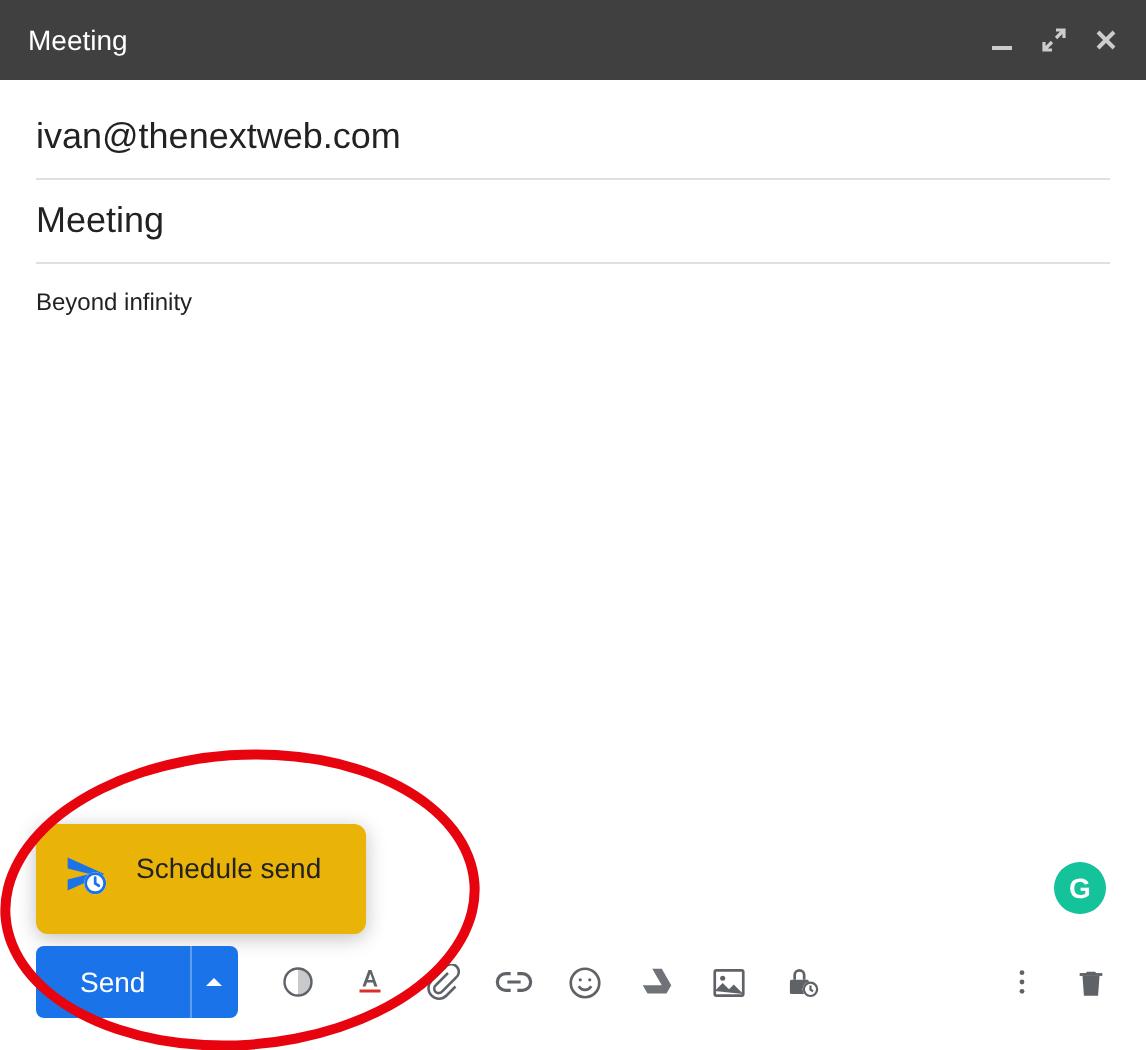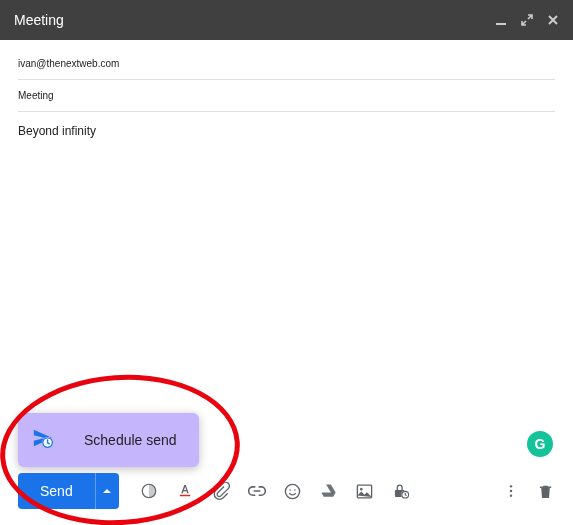--- a/index.html
+++ b/index.html
@@ -3,33 +3,33 @@
 <meta charset="utf-8">
 <style>
 * { margin: 0; padding: 0; box-sizing: border-box; }
 body { font-family: Arial, Helvetica, sans-serif; background: #fff; }
 .compose-window { width: 573px; height: 525px; background: #fff; position: relative; overflow: hidden; }
 .header { height: 40px; background: #404040; color: #fff; display: flex; align-items: center; padding: 0 14px; justify-content: space-between; }
 .header-title { font-size: 14px; font-weight: 500; }
 .header-controls { display: flex; gap: 14px; align-items: center; }
 .header-controls span { cursor: pointer; color: #ccc; display: inline-flex; }
 .fields { padding: 8px 18px 0 18px; }
-.field-row { border-bottom: 1px solid #e0e0e0; padding: 10px 0; font-size: 10px; color: #222; }
+.field-row { border-bottom: 1px solid #e0e0e0; padding: 10px 0; font-size: 18px; color: #222; }
 .body-area { padding: 12px 18px; font-size: 12px; color: #222; }
 .toolbar { position: absolute; bottom: 16px; left: 18px; right: 18px; display: flex; align-items: center; gap: 10px; }
 .send-group { display: flex; }
 .send-btn { background: #1a73e8; color: #fff; border: none; border-radius: 4px 0 0 4px; padding: 10px 22px; font-size: 14px; font-weight: 500; cursor: pointer; }
 .dropdown-btn { background: #1a73e8; border: none; border-left: 1px solid rgba(255,255,255,0.3); border-radius: 0 4px 4px 0; width: 24px; display: flex; align-items: center; justify-content: center; cursor: pointer; }
 .dropdown-btn svg { fill: #fff; }
 .toolbar-icons { display: flex; gap: 16px; align-items: center; margin-left: 10px; }
 .toolbar-icons .ic { width: 20px; height: 20px; display: inline-flex; align-items: center; justify-content: center; color: #5f6368; cursor: pointer; }
 .toolbar-right { margin-left: auto; display: flex; gap: 14px; align-items: center; }
 .toolbar-right .ic { width: 20px; height: 20px; display: inline-flex; align-items: center; justify-content: center; color: #5f6368; cursor: pointer; }
 .grammarly-badge { position: absolute; right: 20px; bottom: 68px; width: 26px; height: 26px; border-radius: 50%; background: #15c39a; color: #fff; display: flex; align-items: center; justify-content: center; font-size: 14px; font-weight: bold; }
-.schedule-menu { position: absolute; bottom: 58px; left: 18px; background: #c4b5fd; border-radius: 6px; box-shadow: 0 2px 10px rgba(0,0,0,0.25); padding: 14px 22px 14px 14px; display: flex; align-items: center; gap: 30px; }
+.schedule-menu { position: absolute; bottom: 58px; left: 18px; background: #eab308; border-radius: 6px; box-shadow: 0 2px 10px rgba(0,0,0,0.25); padding: 14px 22px 14px 14px; display: flex; gap: 14px; }
 .schedule-text { font-size: 14px; color: #222; }
 .annotation { position: absolute; border: 5px solid #e7040f; border-radius: 50%; pointer-events: none; }
 .ann-main { width: 240px; height: 150px; left: 0px; bottom: 0px; transform: rotate(-4deg); }
 </style>
 </head>
 <body>
 
 <div class="compose-window">
 
   <div class="header">

